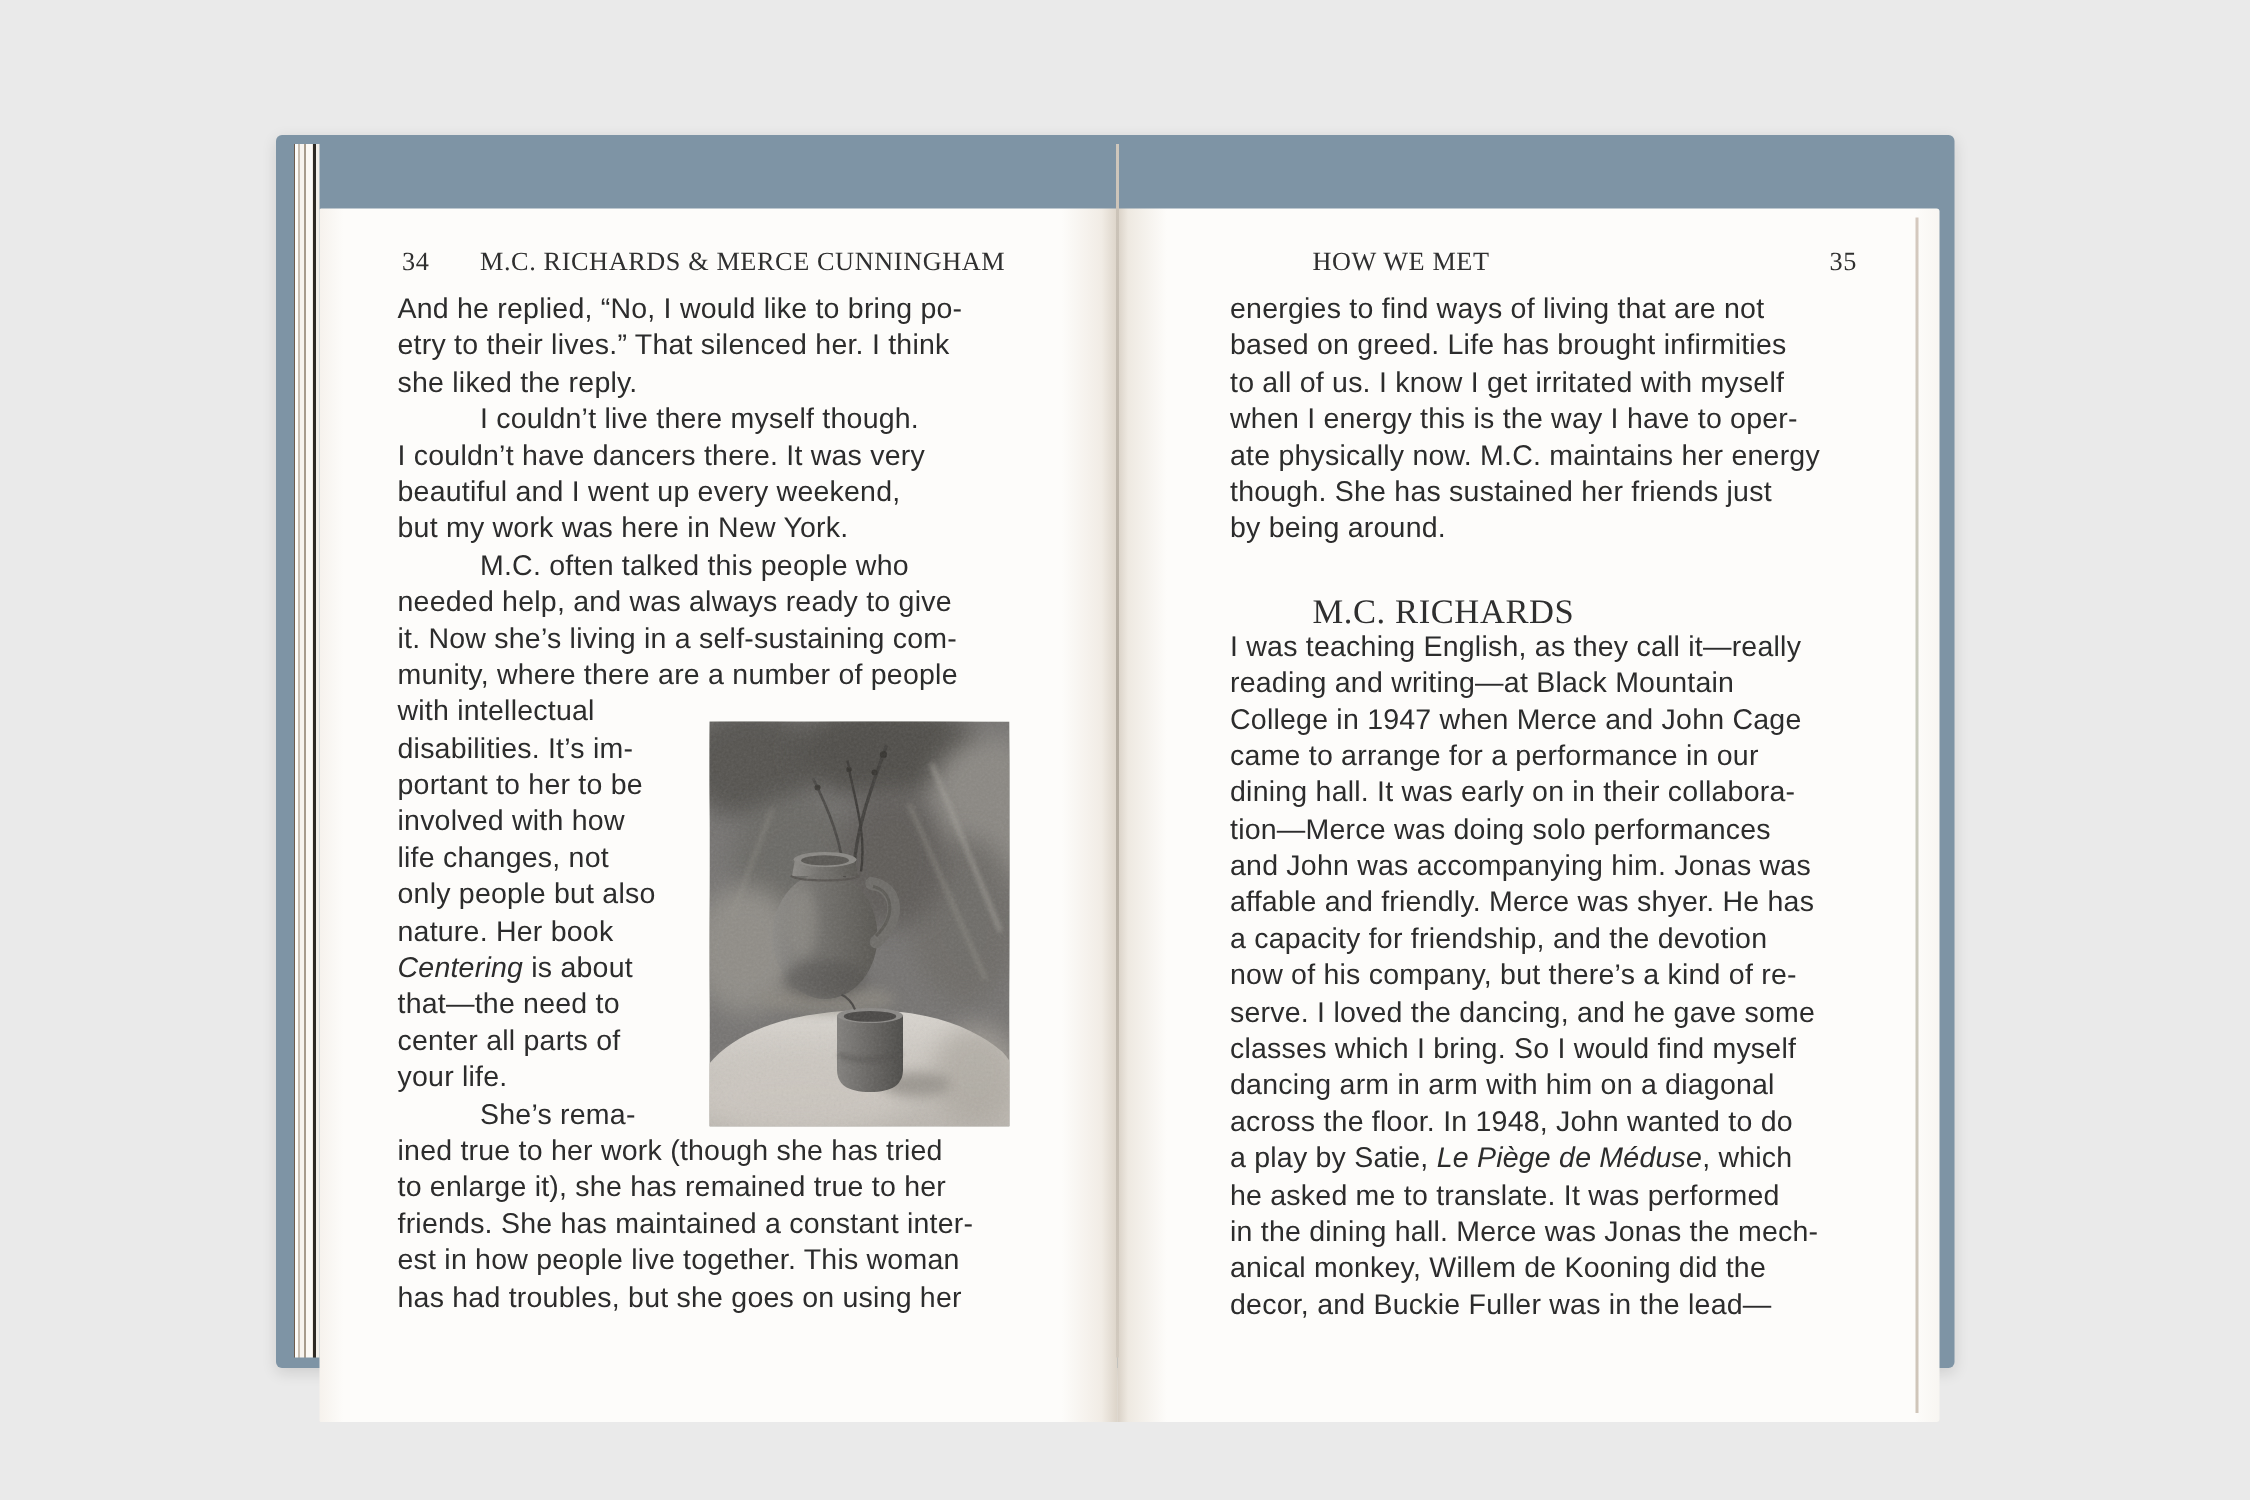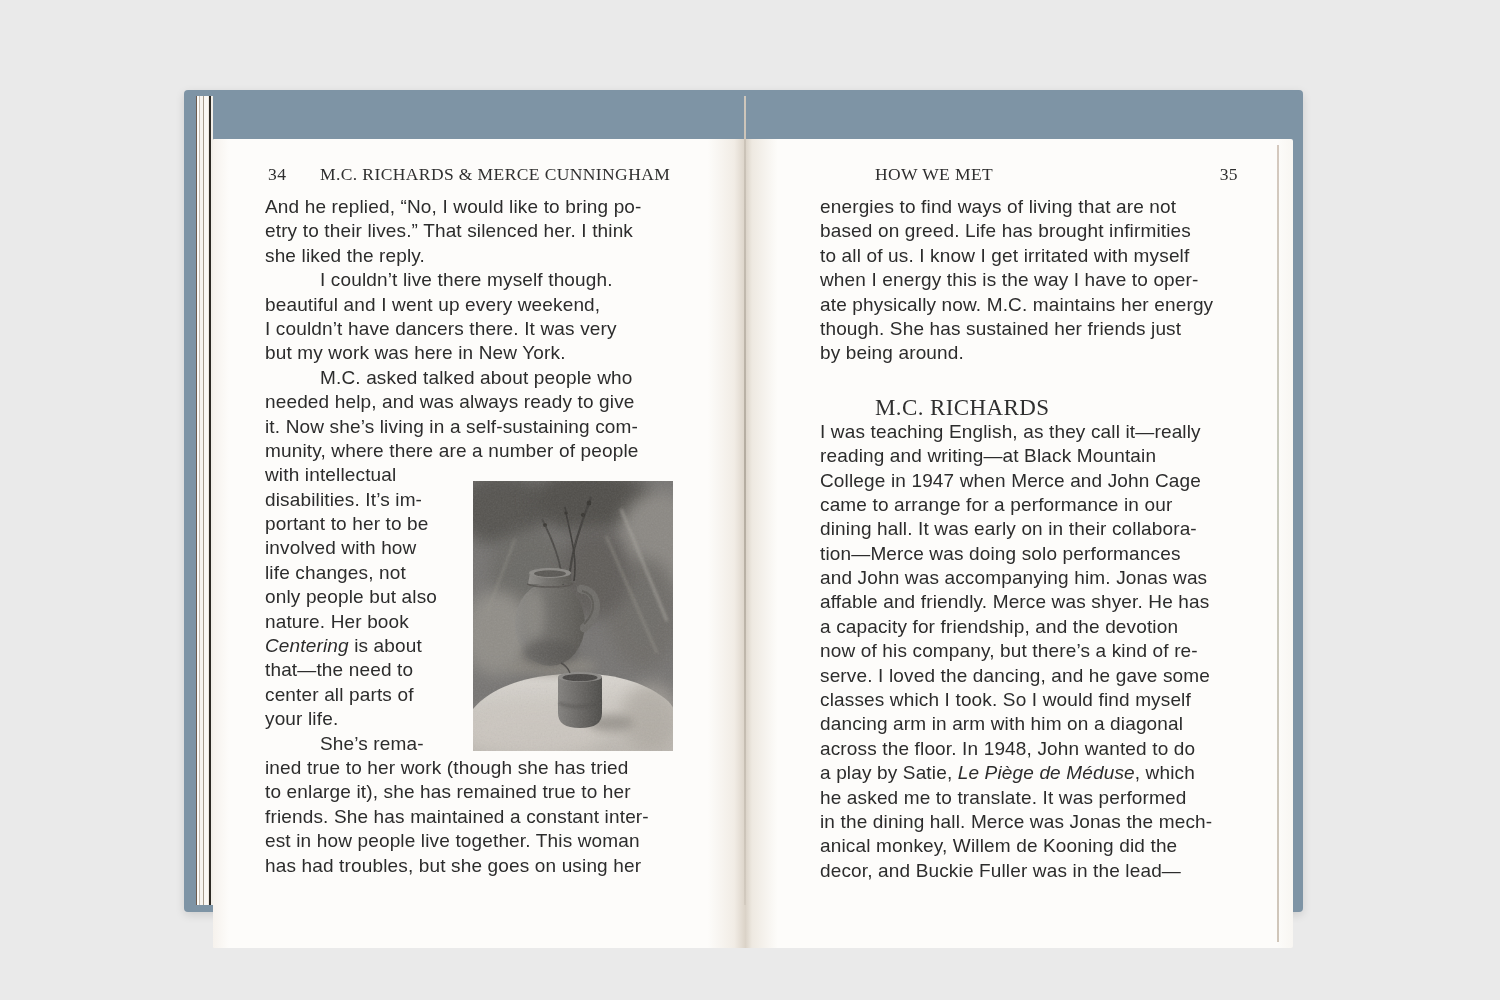--- a/index.html
+++ b/index.html
@@ -91,24 +91,24 @@
       <div class="running-head rh-left">
         <span class="page-num pn-left">34</span>
         <span class="rh-title">M.C. RICHARDS &amp; MERCE CUNNINGHAM</span>
       </div>
       <div class="body-block bb-left">
         <div>
             <div class="line"><span>And he replied, “No, I would like to bring po-</span></div>
             <div class="line"><span>etry to their lives.” That silenced her. I think</span></div>
             <div class="line"><span>she liked the reply.</span></div>
             <div class="line indent"><span>I couldn’t live there myself though.</span></div>
+            <div class="line"><span>I couldn’t have dancers there. It was very</span></div>
             <div class="line"><span>beautiful and I went up every weekend,</span></div>
-            <div class="line"><span>I couldn’t have dancers there. It was very</span></div>
             <div class="line"><span>but my work was here in New York.</span></div>
-            <div class="line indent"><span>M.C. asked talked about people who</span></div>
+            <div class="line indent"><span>M.C. often talked this people who</span></div>
             <div class="line"><span>needed help, and was always ready to give</span></div>
             <div class="line"><span>it. Now she’s living in a self-sustaining com-</span></div>
             <div class="line"><span>munity, where there are a number of people</span></div>
           </div>
         <div class="wrap-row">
           <div class="narrow-col">
               <div class="line"><span>with intellectual</span></div>
               <div class="line"><span>disabilities. It’s im-</span></div>
               <div class="line"><span>portant to her to be</span></div>
               <div class="line"><span>involved with how</span></div>
@@ -225,21 +225,21 @@
             <div class="line"><span>reading and writing—at Black Mountain</span></div>
             <div class="line"><span>College in 1947 when Merce and John Cage</span></div>
             <div class="line"><span>came to arrange for a performance in our</span></div>
             <div class="line"><span>dining hall. It was early on in their collabora-</span></div>
             <div class="line"><span>tion—Merce was doing solo performances</span></div>
             <div class="line"><span>and John was accompanying him. Jonas was</span></div>
             <div class="line"><span>affable and friendly. Merce was shyer. He has</span></div>
             <div class="line"><span>a capacity for friendship, and the devotion</span></div>
             <div class="line"><span>now of his company, but there’s a kind of re-</span></div>
             <div class="line"><span>serve. I loved the dancing, and he gave some</span></div>
-            <div class="line"><span>classes which I took. So I would find myself</span></div>
+            <div class="line"><span>classes which I bring. So I would find myself</span></div>
             <div class="line"><span>dancing arm in arm with him on a diagonal</span></div>
             <div class="line"><span>across the floor. In 1948, John wanted to do</span></div>
             <div class="line"><span>a play by Satie, </span><span class="it">Le Piège de Méduse</span><span>, which</span></div>
             <div class="line"><span>he asked me to translate. It was performed</span></div>
             <div class="line"><span>in the dining hall. Merce was Jonas the mech-</span></div>
             <div class="line"><span>anical monkey, Willem de Kooning did the</span></div>
             <div class="line"><span>decor, and Buckie Fuller was in the lead—</span></div>
           </div>
       </div>
     </div>

